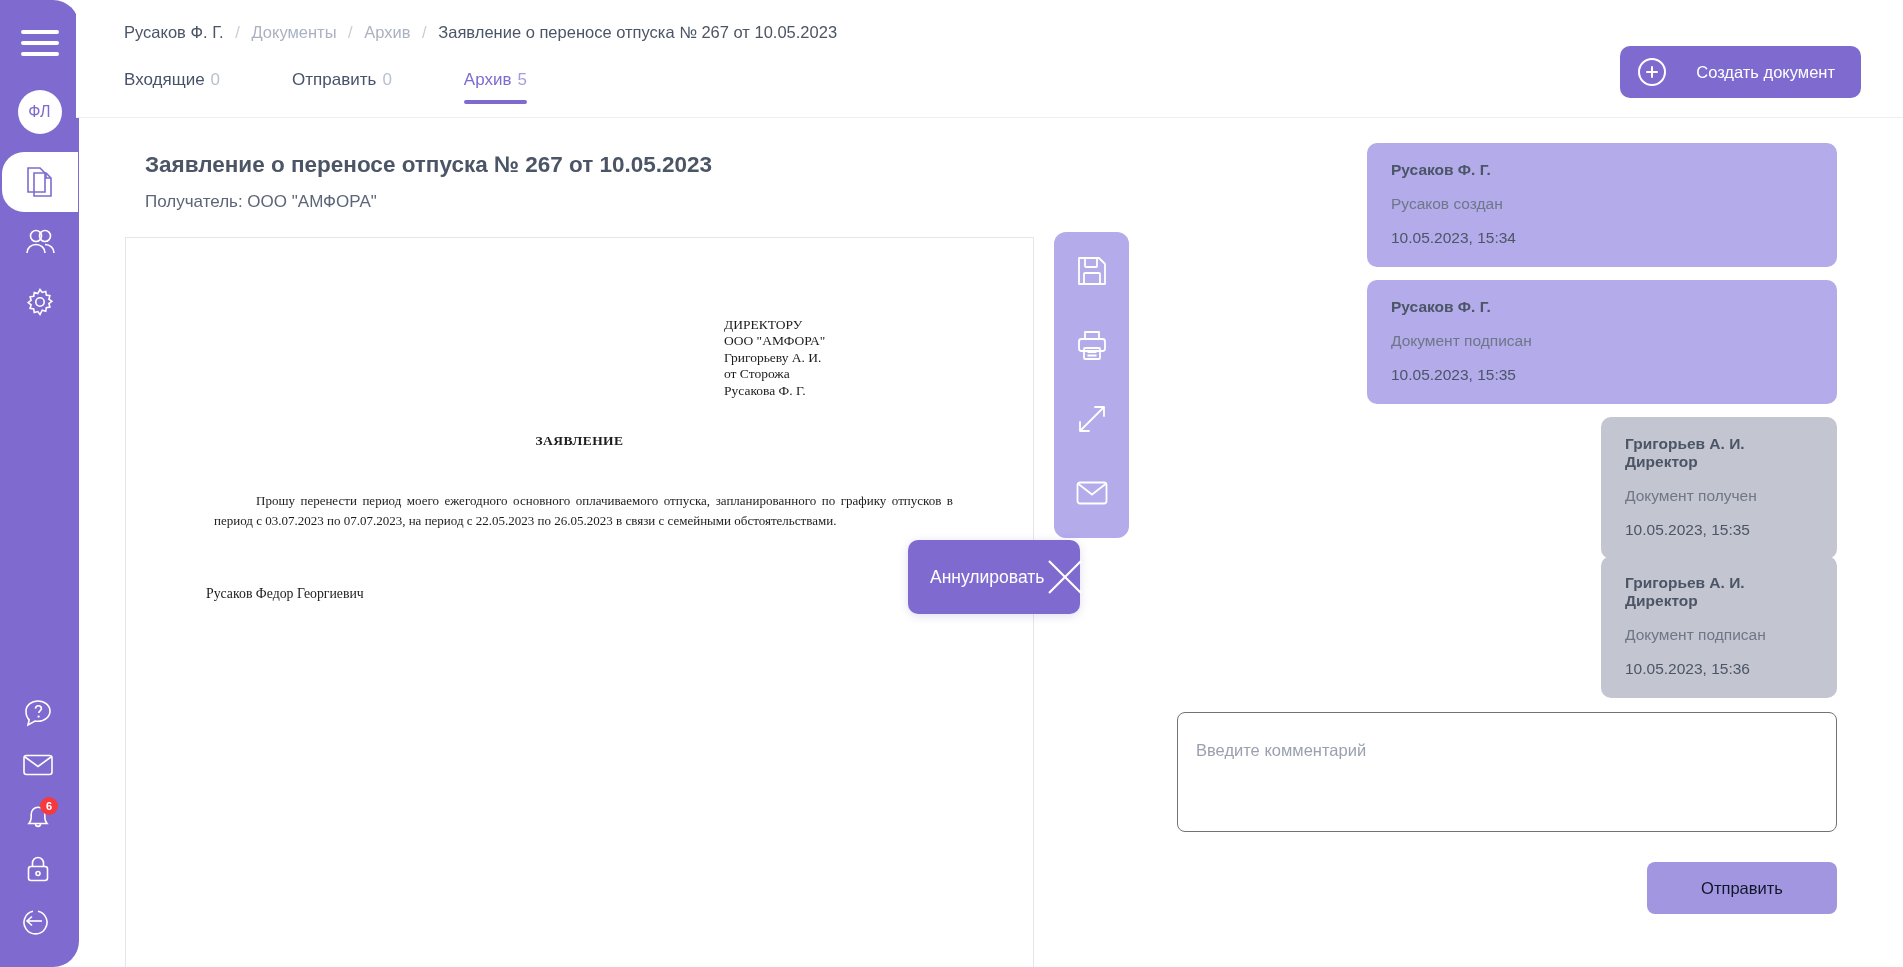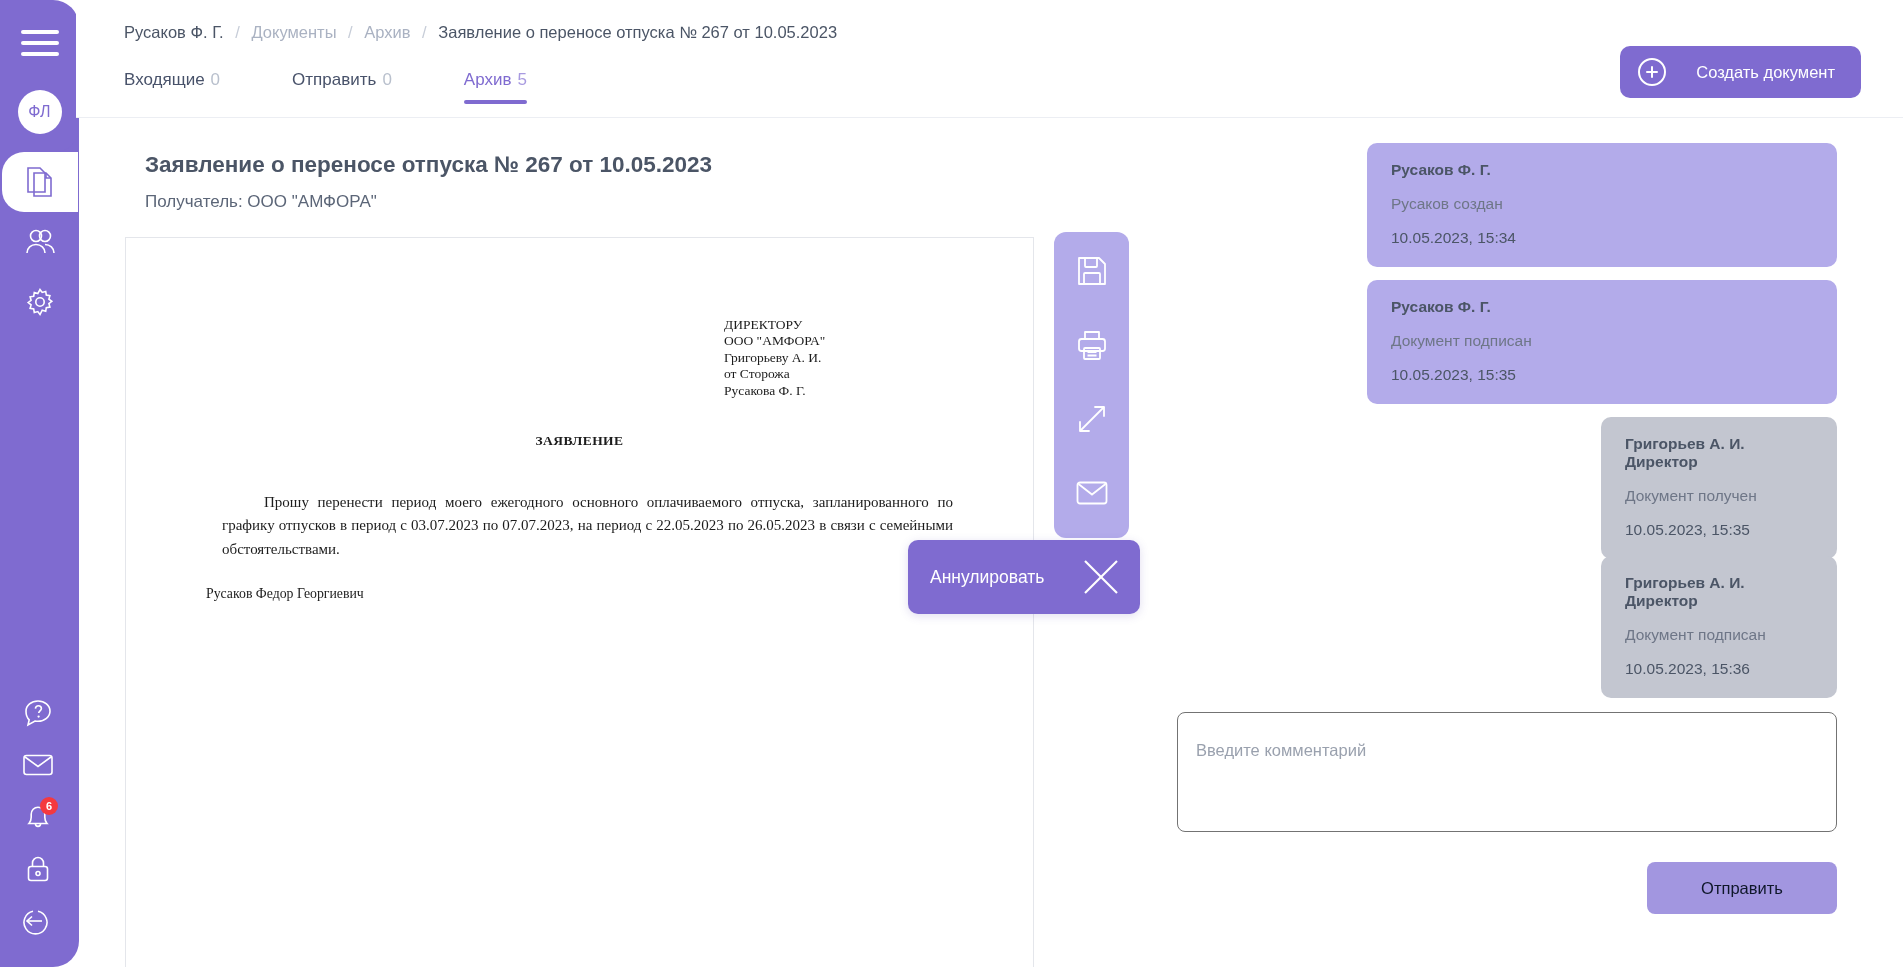--- a/index.html
+++ b/index.html
@@ -139,22 +139,22 @@
   .page-inner { position: relative; width: 100%; height: 100%; font-family: "Liberation Serif", "DejaVu Serif", serif; color:#1c1c1c; }
   .addressee {
     position: absolute; left: 598px; top: 79px;
     font-size: 13.5px; line-height: 1.22; white-space: pre-line;
   }
   .zayav-title {
     position: absolute; left: 0; right: 0; top: 195px;
     text-align: center; font-size: 13.5px; font-weight: 700; letter-spacing: .4px;
   }
   .body-text {
-    position: absolute; left: 96px; right: 80px; top: 253px;
-    font-size: 15px; line-height: 1.55; text-align: justify; text-indent: 42px;
+    position: absolute; left: 88px; right: 80px; top: 253px;
+    font-size: 13px; line-height: 1.55; text-align: justify; text-indent: 42px;
   }
   .sign-row {
     position: absolute; left: 80px; right: 80px; top: 348px;
     font-size: 13.8px; display: flex; justify-content: space-between;
   }
 
   .doc-scroll-track {
     position: absolute; left: 1033px; top: 237px;
     width: 1px; height: 730px; background: #e4e6eb;
   }
@@ -170,21 +170,21 @@
   .tool-btn {
     width: 46px; height: 46px; display:flex; align-items:center; justify-content:center;
     cursor: pointer; background: none; border: none; padding: 0;
   }
   .tool-btn svg { display: block; }
   .tool-stroke { stroke: #ffffff; fill: none; stroke-width: 1.8; }
 
   
   .annul-btn {
     position: absolute; left: 908px; top: 540px;
-    width: 232px; height: 74px;
+    width: 172px; height: 74px;
     background: #7f6bd0; color: #fff;
     border: none; border-radius: 10px;
     display: flex; align-items: center; justify-content: space-between;
     padding: 0 18px 0 22px;
     font-size: 17.5px; font-family: inherit; cursor: pointer;
     box-shadow: 0 2px 10px rgba(90,70,170,.18);
   }
   .annul-x { width: 42px; height: 42px; flex: 0 0 auto; }
   .annul-x line { stroke: #fff; stroke-width: 2.2; }
 

